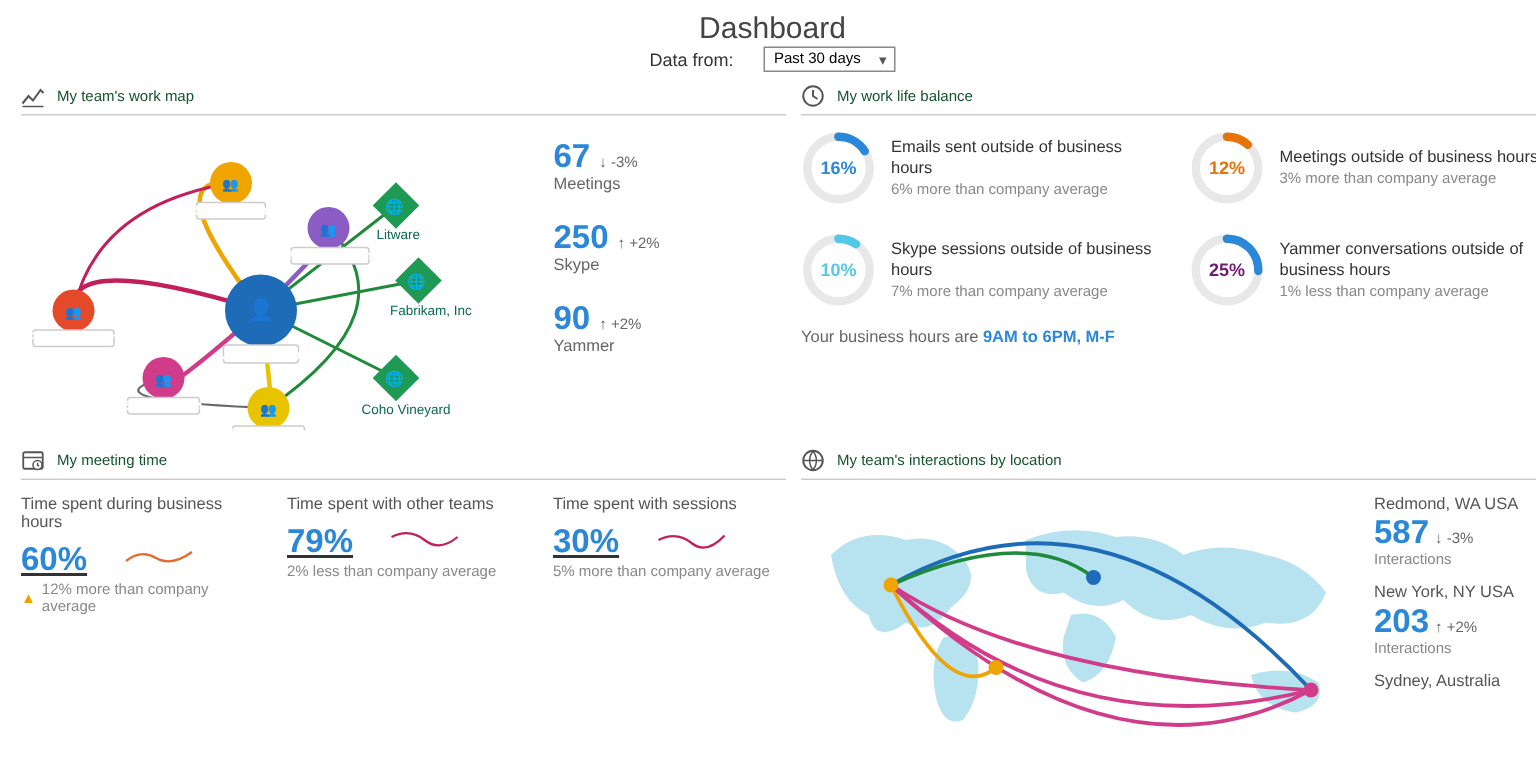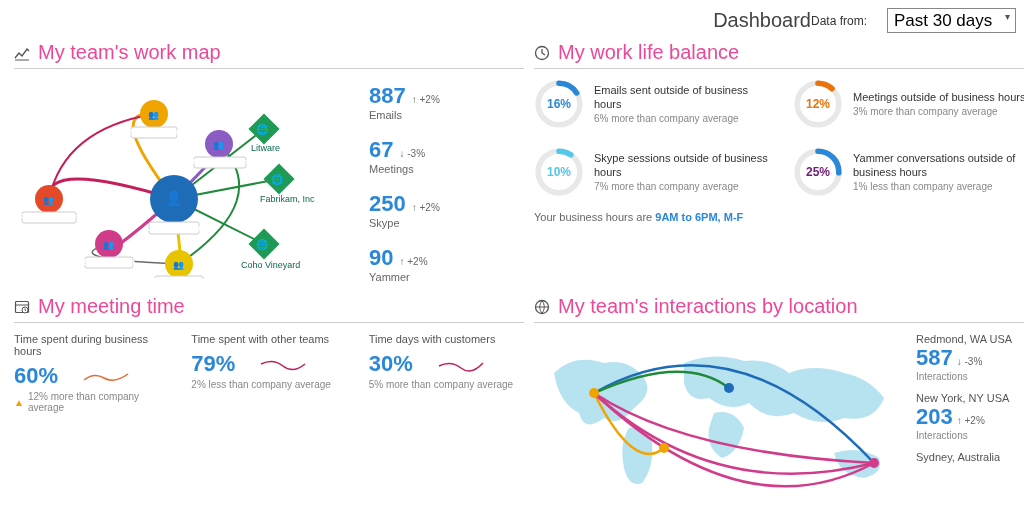--- a/index.html
+++ b/index.html
@@ -1,28 +1,28 @@
 <!DOCTYPE html>
 <html><head>
 <meta charset="utf-8">
 <style>
   * { box-sizing: border-box; margin: 0; padding: 0; }
   body { font-family: "Segoe UI", Arial, sans-serif; background: #fff; color: #333; width: 1024px; height: 508px; overflow: hidden; }
-  .header { display: flex; justify-content: flex-end; align-items: center; padding: 8px 8px 0 14px; }
+  .header { display: flex; justify-content: flex-end; align-items: center; padding: 8px 8px 0 14px; flex-direction: column; }
   .page-title { font-size: 20px; font-weight: 400; color: #444; }
   .data-from { font-size: 12px; color: #333; display: flex; align-items: center; gap: 20px; }
-  .data-from select { font-size: 17px; padding: 2px 22px 2px 6px; border: 1px solid #888; background: #fff; appearance: none; position: relative; }
+  .data-from select { font-size: 10px; padding: 2px 22px 2px 6px; border: 1px solid #888; background: #fff; appearance: none; position: relative; }
   .select-wrap { position: relative; }
   .select-wrap::after { content: "▾"; position: absolute; right: 6px; top: 3px; font-size: 10px; color: #555; pointer-events: none; }
 
   .grid { display: grid; grid-template-columns: 510px 500px; column-gap: 10px; padding: 8px 14px 0 14px; }
 
   .section-header { display: flex; align-items: center; gap: 8px; border-bottom: 1px solid #ccc; padding-bottom: 4px; margin-bottom: 10px; }
   .section-header .ico { width: 16px; height: 16px; }
-  .section-title { font-size: 20px; color: #ec4899; font-weight: 400; }
+  .section-title { font-size: 10px; color: #14532d; font-weight: 400; }
 
   .workmap-row { display: flex; gap: 20px; }
   .workmap-svg { flex: 0 0 335px; height: 200px; }
   .stats { flex: 1; display: flex; flex-direction: column; gap: 16px; padding-top: 4px; }
   .stat .num { font-size: 22px; color: #2b88d8; font-weight: 600; }
   .stat .trend { font-size: 10px; color: #666; margin-left: 6px; }
   .stat .label { font-size: 11px; color: #666; margin-top: 0px; }
 
   .balance-grid { display: grid; grid-template-columns: 1fr 1fr; row-gap: 18px; column-gap: 18px; }
   .donut-item { display: flex; align-items: center; gap: 10px; }
@@ -30,21 +30,21 @@
   .donut svg { width: 50px; height: 50px; transform: rotate(-90deg); }
   .donut .pct { position: absolute; top: 0; left: 0; width: 50px; height: 50px; display: flex; align-items: center; justify-content: center; font-size: 12px; font-weight: 600; }
   .donut-text .d-title { font-size: 11px; color: #333; line-height: 1.2; }
   .donut-text .d-sub { font-size: 10px; color: #888; margin-top: 2px; }
   .hours-note { font-size: 11px; color: #666; margin-top: 14px; }
   .hours-note b { color: #2b88d8; font-weight: 700; }
 
   .meeting-row { display: flex; gap: 22px; }
   .meeting-item { flex: 1; }
   .meeting-item .m-label { font-size: 11px; color: #555; margin-bottom: 6px; }
-  .meeting-item .m-val-row { display: flex; align-items: center; gap: 24px; }
+  .meeting-item .m-val-row { display: flex; align-items: flex-start; gap: 24px; text-decoration: underline; }
   .meeting-item .m-val { font-size: 22px; font-weight: 600; color: #2b88d8; }
   .meeting-item .m-sub { font-size: 10px; color: #888; margin-top: 2px; display: flex; align-items: center; gap: 4px; }
   .spark { width: 48px; height: 20px; }
   .warn { color: #f2a000; }
 
   .loc-row { display: flex; gap: 12px; }
   .loc-map { flex: 0 0 370px; height: 160px; }
   .loc-stats { flex: 1; display: flex; flex-direction: column; gap: 10px; }
   .loc-stat .l-name { font-size: 11px; color: #555; }
   .loc-stat .l-num { font-size: 22px; color: #2b88d8; font-weight: 600; }
@@ -131,21 +131,20 @@
         <circle cx="95" cy="165" r="14" fill="#d13c8a"></circle>
           <text x="95" y="169" text-anchor="middle" fill="#fff" font-size="9">👥</text>
         <rect x="71" y="178" width="48" height="11" rx="2" fill="#fff" stroke="#ccc"></rect>
           <text x="95" y="186" class="node-label" fill="#333">Sara's Team</text>
         <circle cx="165" cy="185" r="14" fill="#e8c400"></circle>
           <text x="165" y="189" text-anchor="middle" fill="#fff" font-size="9">👥</text>
         <rect x="141" y="197" width="48" height="11" rx="2" fill="#fff" stroke="#ccc"></rect>
           <text x="165" y="205" class="node-label" fill="#333">Gopi's Team</text>
       </svg>
       <div class="stats">
-        <div class="stat"><span class="num">887</span><span class="trend">↑ +2%</span><div class="label">Emails</div></div>
         <div class="stat"><span class="num">67</span><span class="trend">↓ -3%</span><div class="label">Meetings</div></div>
         <div class="stat"><span class="num">250</span><span class="trend">↑ +2%</span><div class="label">Skype</div></div>
         <div class="stat"><span class="num">90</span><span class="trend">↑ +2%</span><div class="label">Yammer</div></div>
       </div>
     </div>
   </div>
 
   <div>
     <div class="section-header">
       <svg class="ico" viewBox="0 0 16 16">
@@ -234,21 +233,21 @@
             <span class="m-val">79%</span>
             <svg class="spark" viewBox="0 0 48 20">
               <path d="M2 10 Q 14 4 24 12 T 46 10" fill="none" stroke="#c21f5b" stroke-width="1.5"></path>
             </svg>
           </div>
         <div class="m-sub">
             <span>2% less than company average</span>
           </div>
       </div>
       <div class="meeting-item">
-        <div class="m-label">Time days with customers</div>
+        <div class="m-label">Time spent with sessions</div>
         <div class="m-val-row">
             <span class="m-val">30%</span>
             <svg class="spark" viewBox="0 0 48 20">
               <path d="M2 12 Q 14 6 24 14 T 46 9" fill="none" stroke="#c21f5b" stroke-width="1.5"></path>
             </svg>
           </div>
         <div class="m-sub">
             <span>5% more than company average</span>
           </div>
       </div>

